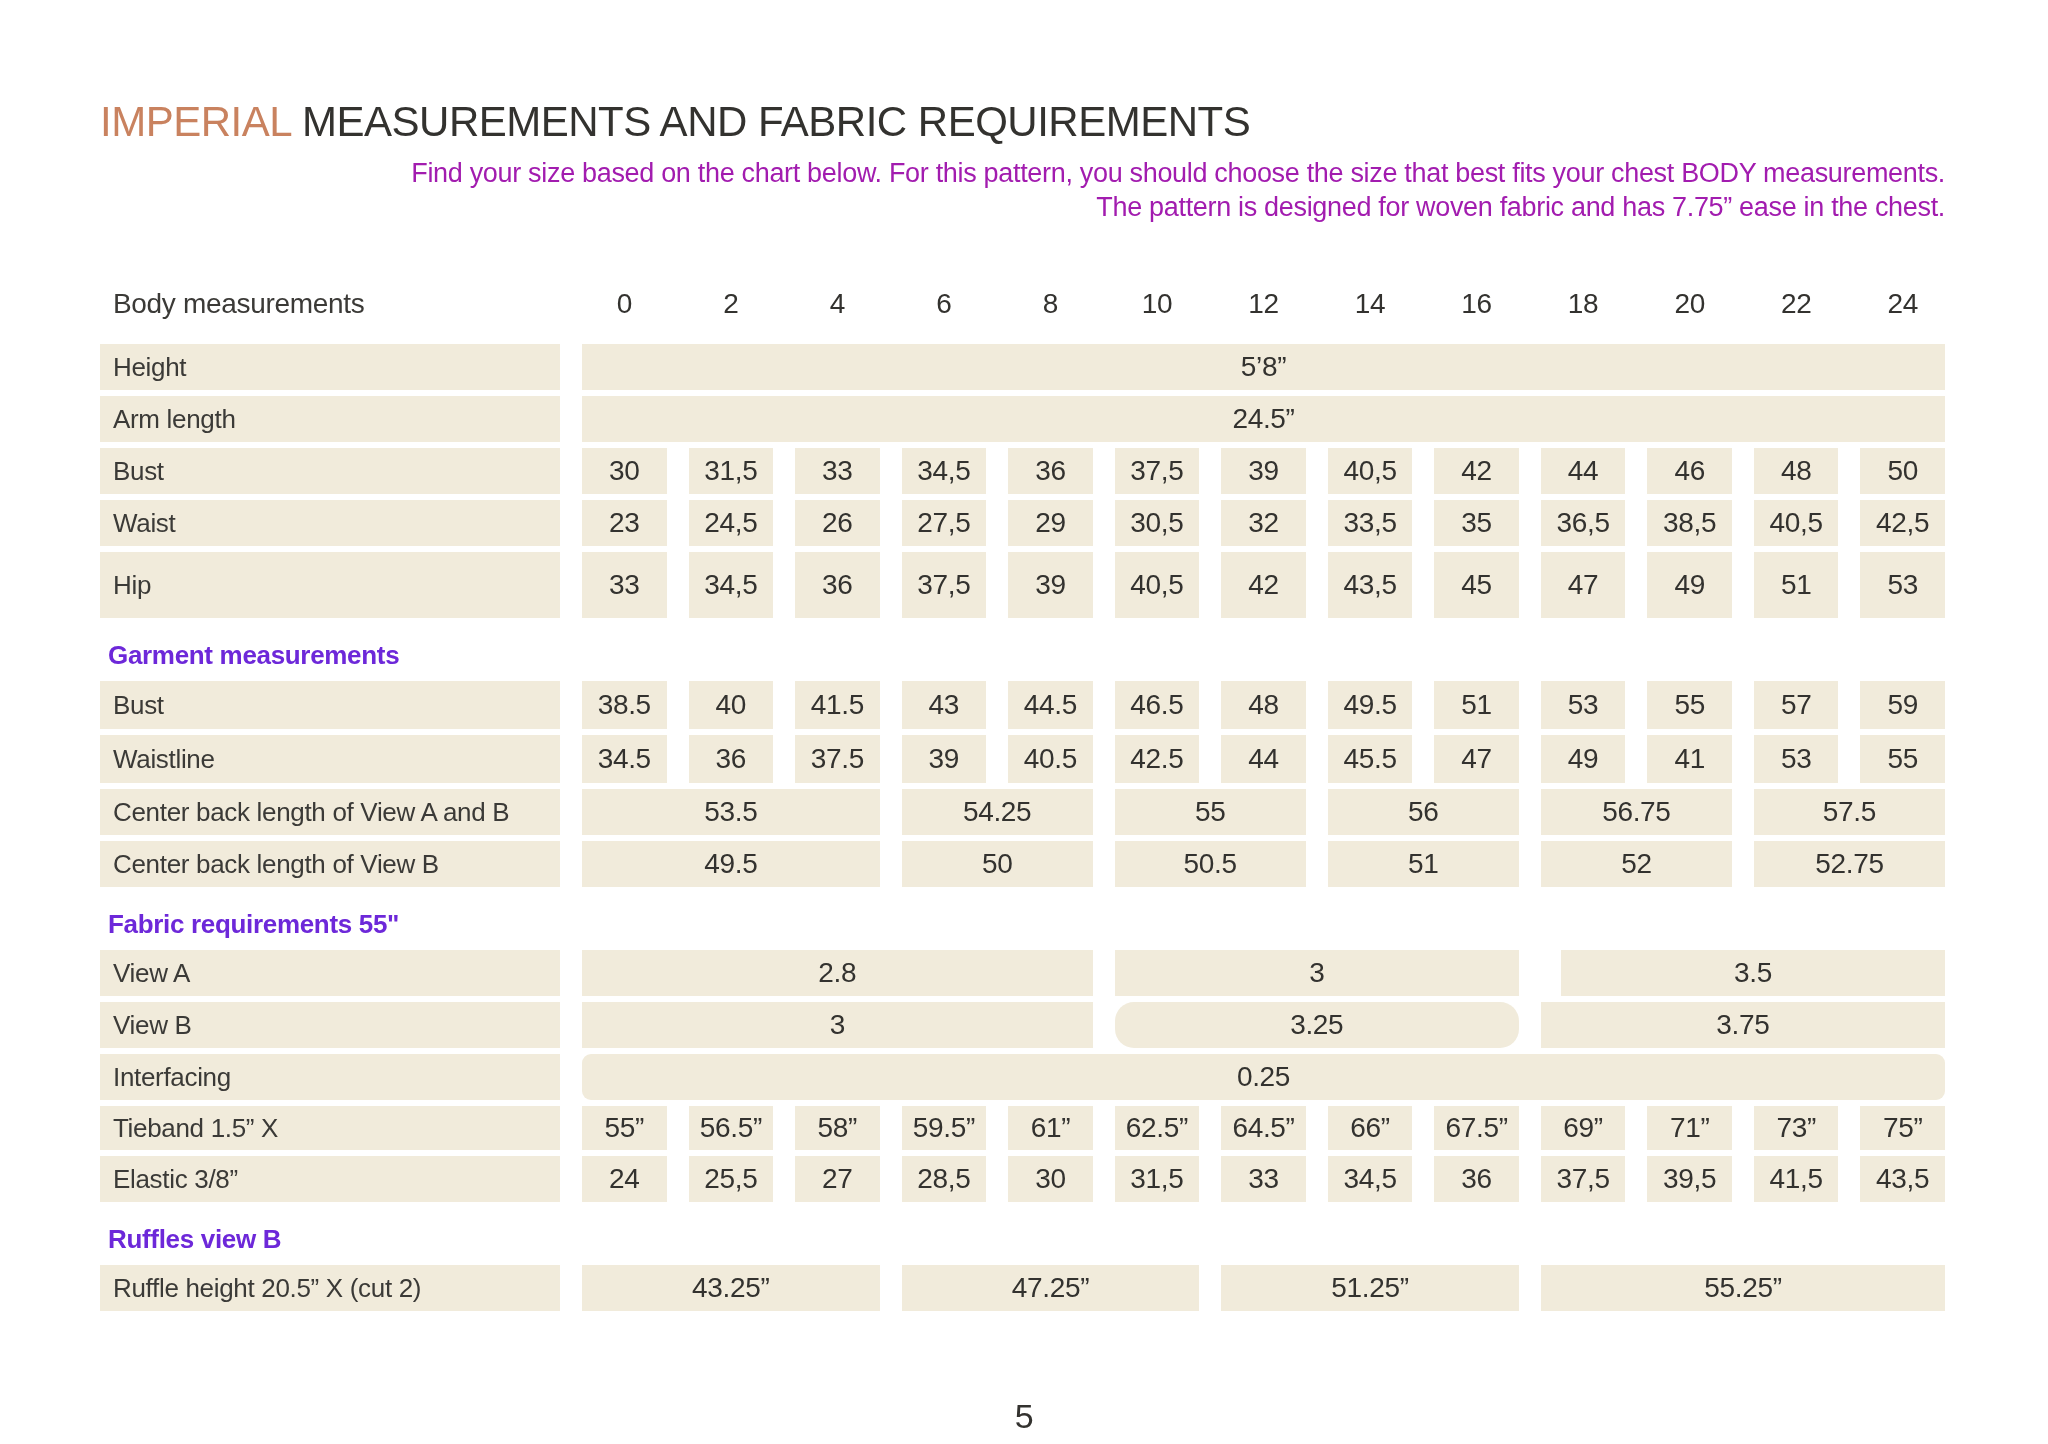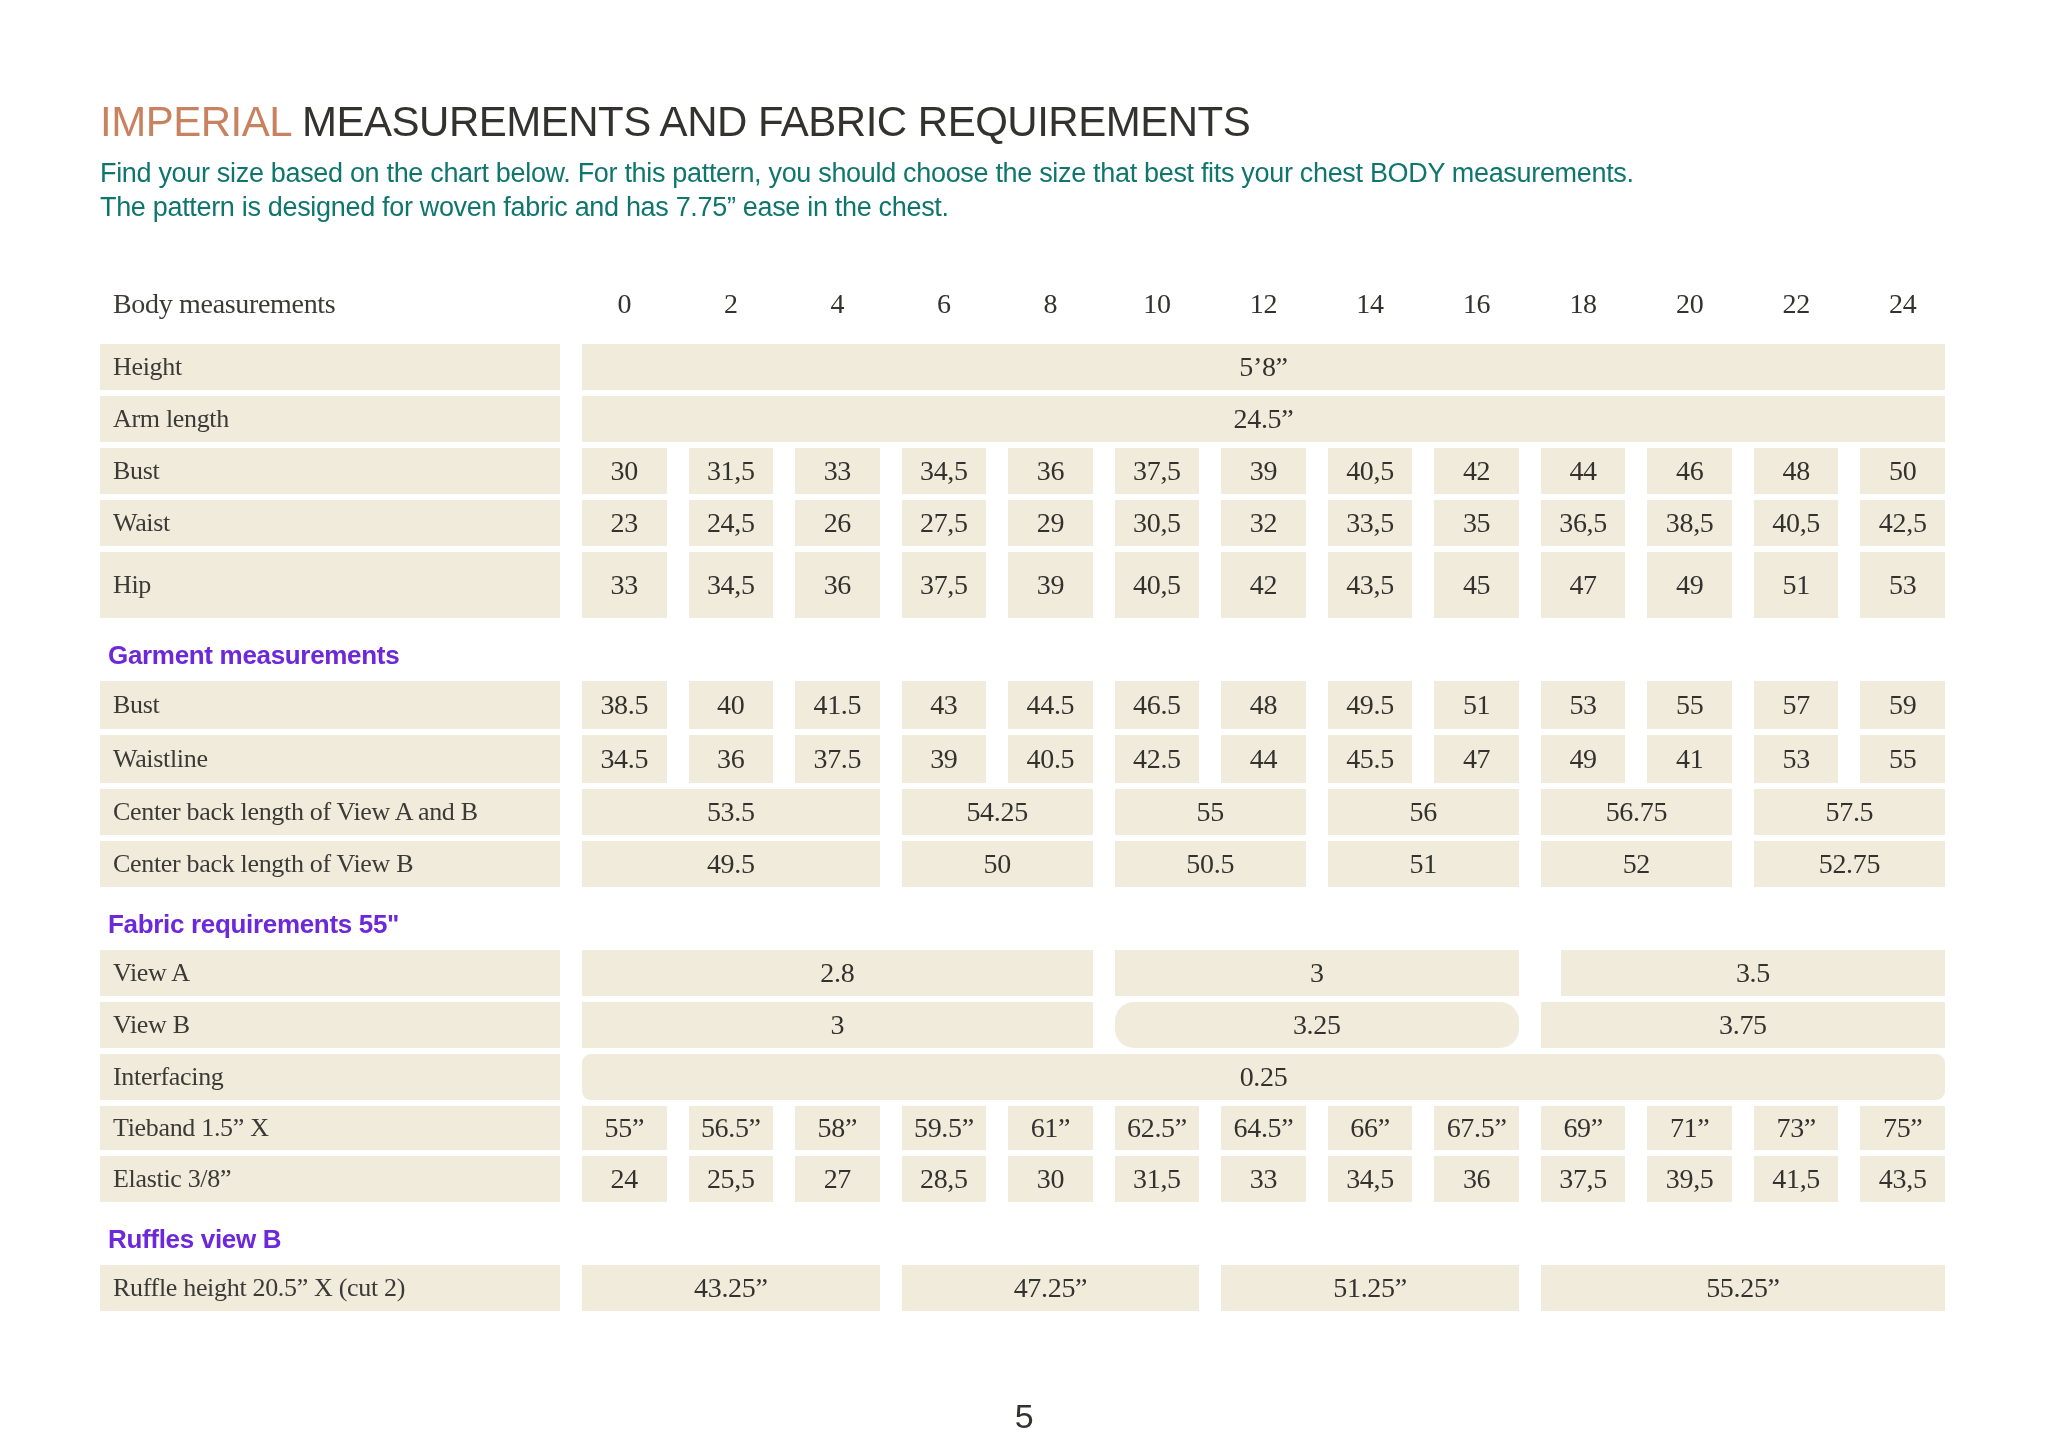--- a/index.html
+++ b/index.html
@@ -6,23 +6,23 @@
     --cream:#f1ebdb;
     --ink:#3b3a37;
     --accent:#c9825f;
   }
   *{box-sizing:border-box;margin:0;padding:0;}
   html,body{width:2048px;height:1444px;background:#ffffff;overflow:hidden;}
   body{font-family:"Liberation Sans",sans-serif;color:var(--ink);letter-spacing:-0.02em;}
   .page{position:relative;width:2048px;height:1444px;padding:100px 103px 0 100px;}
   h1{font-size:42px;font-weight:500;line-height:1.05;letter-spacing:-0.5px;color:#33322f;white-space:nowrap;}
   h1 .accent{color:var(--accent);margin-right:10px;}
-  .subtitle{margin-top:12px;font-size:27px;line-height:34px;color:#0f766e;}
+  .subtitle{margin-top:12px;font-size:27px;line-height:34px;color:#a21caf;text-align:right;}
   .table{margin-top:62px;display:flex;flex-direction:column;gap:6px;}
-  .row{display:grid;grid-template-columns:460px repeat(13,1fr);gap:22px;height:46px;font-family:Liberation Serif, serif;}
+  .row{display:grid;grid-template-columns:460px repeat(13,1fr);gap:22px;height:46px;}
   .cell{background:var(--cream);display:flex;align-items:center;justify-content:center;
         font-size:28px;color:#33322f;}
   .label-cell{justify-content:flex-start;padding-left:13px;font-size:26px;color:#3b3a37;}
   .header-row{height:36px;margin-bottom:16px;}
   .header-row .cell{background:transparent;font-size:28px;}
   .header-row .label-cell{font-size:28px;padding-left:13px;}
   .section-heading{font-weight:bold;font-size:26px;color:#6d28d9;margin:12px 0 4px 8px;}
   .mt-lg{margin-top:16px;}
   .page-number{position:absolute;bottom:8px;left:0;width:100%;text-align:center;
         font-size:34px;color:#33322f;}

